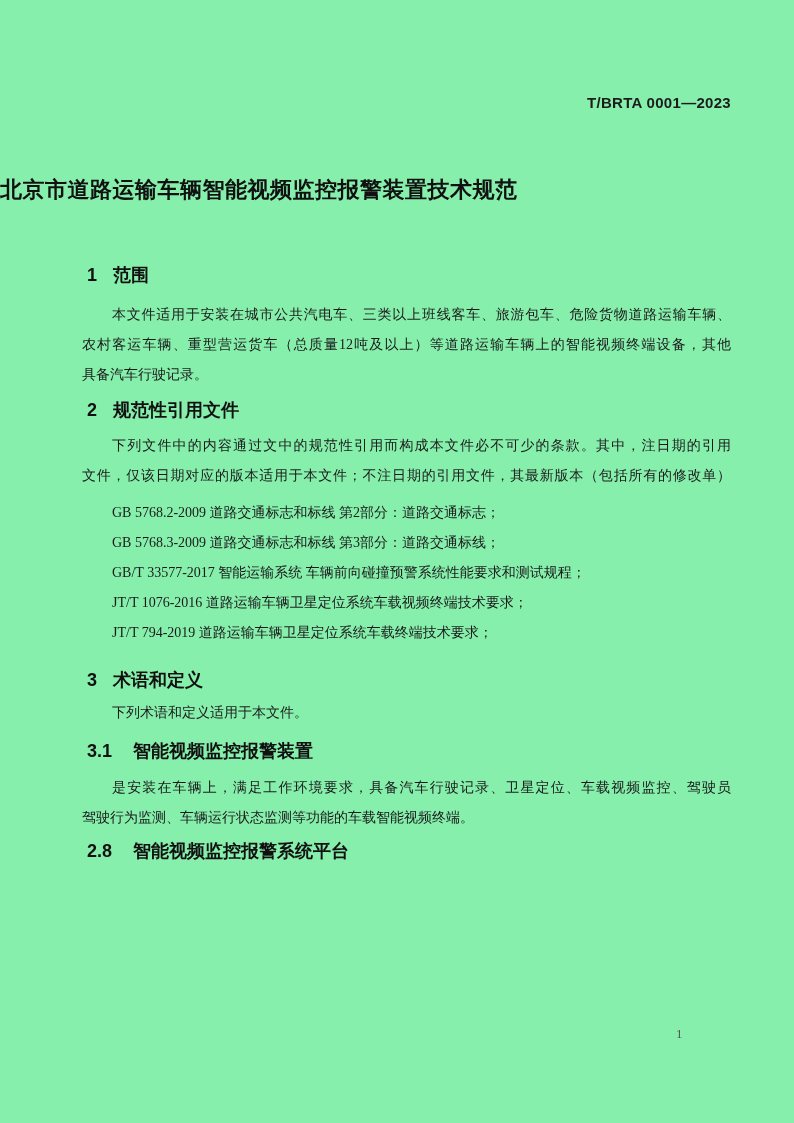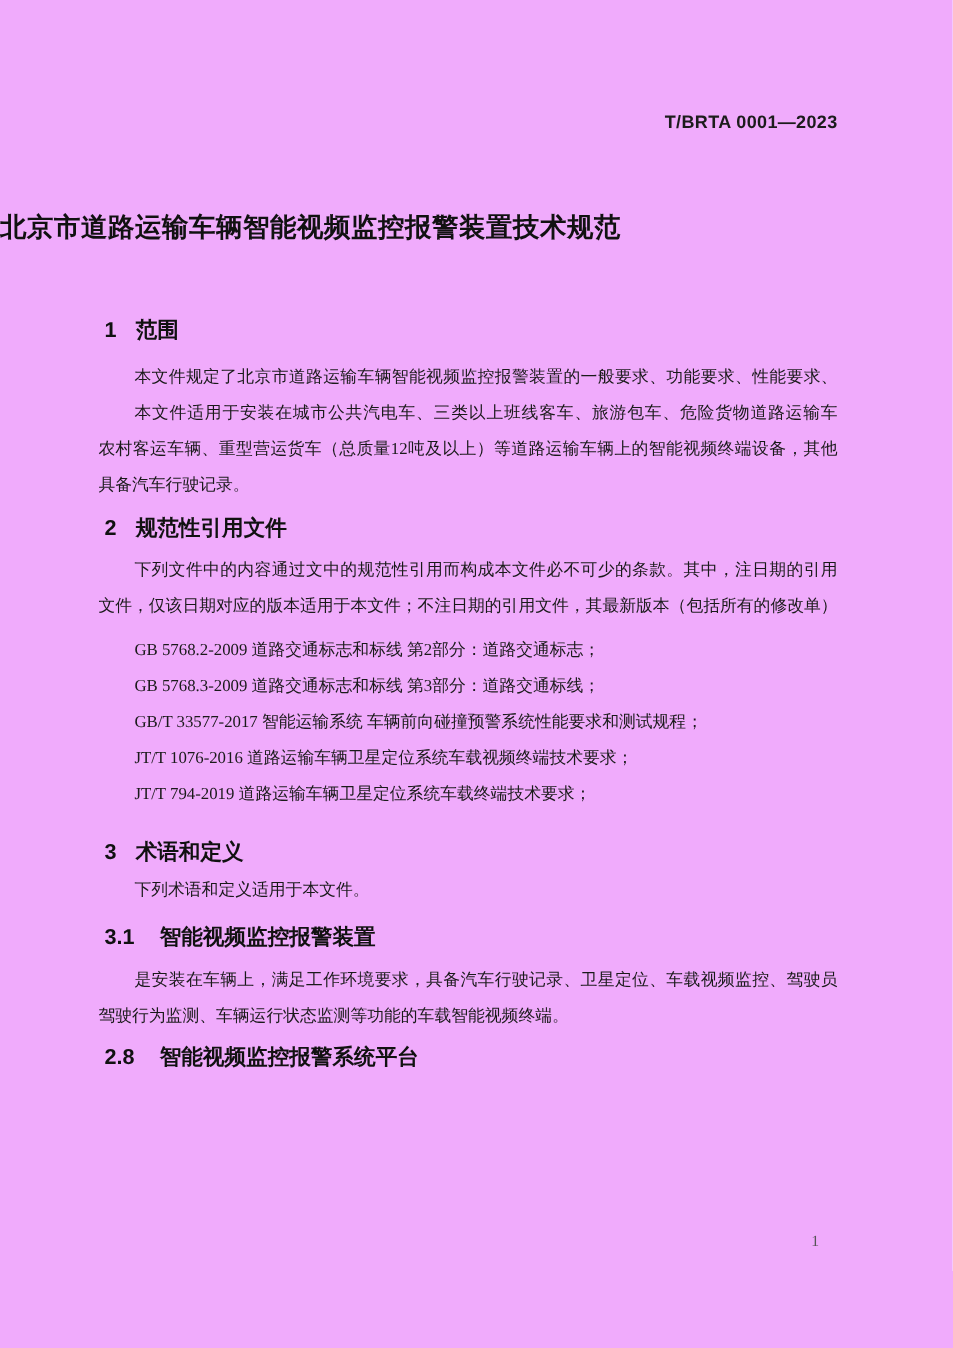--- a/index.html
+++ b/index.html
@@ -11,23 +11,23 @@
     width: 794px;
     height: 1123px;
     position: relative;
     overflow: hidden;
     font-family: "Liberation Serif", serif;
     color: #1a1a1a;
   }
   .page {
     position: absolute;
     inset: 0;
-    padding: 0 96px 0 82px;
+    padding: 0 63px 0 82px;
     box-sizing: border-box;
-    background: #f0abfc;
+    background: #86efac;
   }
   .doc-header {
     margin-top: 94px;
     text-align: right;
     font-family: "Liberation Sans", sans-serif;
     font-weight: 600;
     font-size: 15px;
     line-height: 18px;
     letter-spacing: 0.3px;
     color: #1c1c1c;
@@ -96,21 +96,20 @@
   </div>
 
   <div class="doc-title">北京市道路运输车辆智能视频监控报警装置技术规范</div>
 
   <div class="heading" id="h-s1">
     <span class="h-num">1</span>
     <span class="h-text">范围</span>
   </div>
 
   <div class="para" id="p-s1-1">
-    <div class="line indent fill">本文件规定了北京市道路运输车辆智能视频监控报警装置的一般要求、功能要求、性能要求、</div>
   </div>
 
   <div class="para" id="p-s1-2">
     <div class="line indent fill">本文件适用于安装在城市公共汽电车、三类以上班线客车、旅游包车、危险货物道路运输车辆、</div>
     <div class="line fill">农村客运车辆、重型营运货车（总质量12吨及以上）等道路运输车辆上的智能视频终端设备，其他</div>
     <div class="line">具备汽车行驶记录。</div>
   </div>
 
   <div class="heading" id="h-s2">
     <span class="h-num">2</span>

